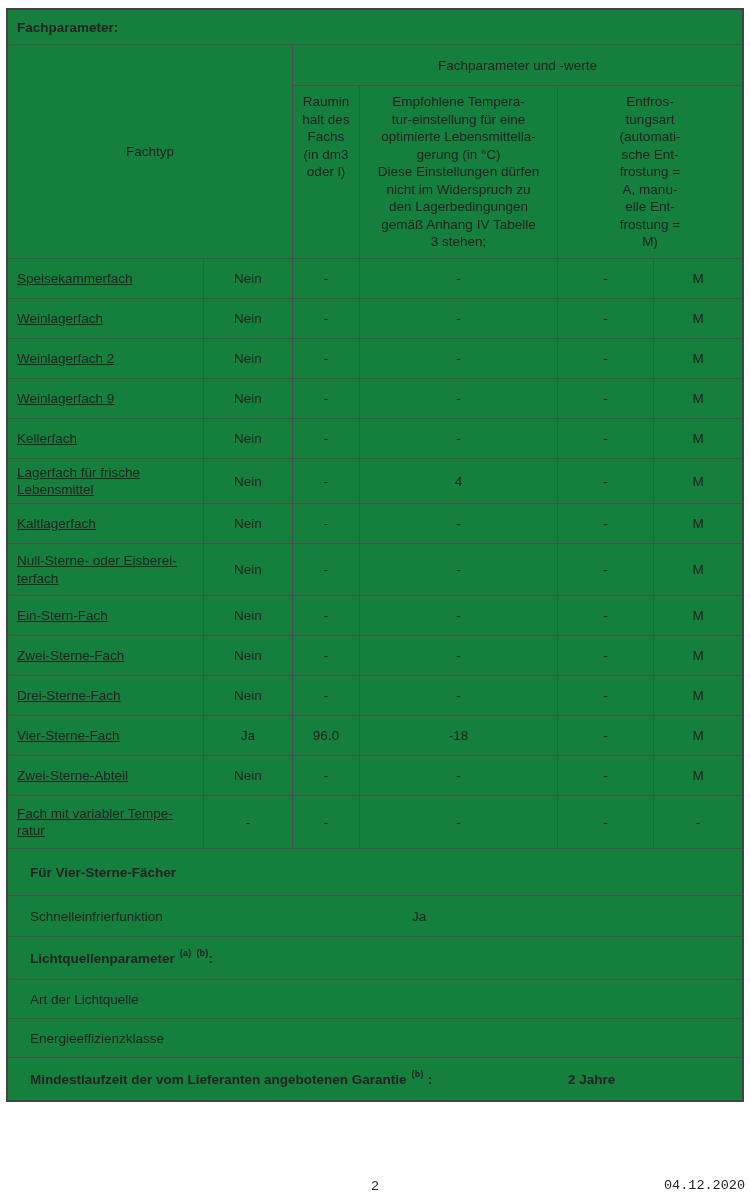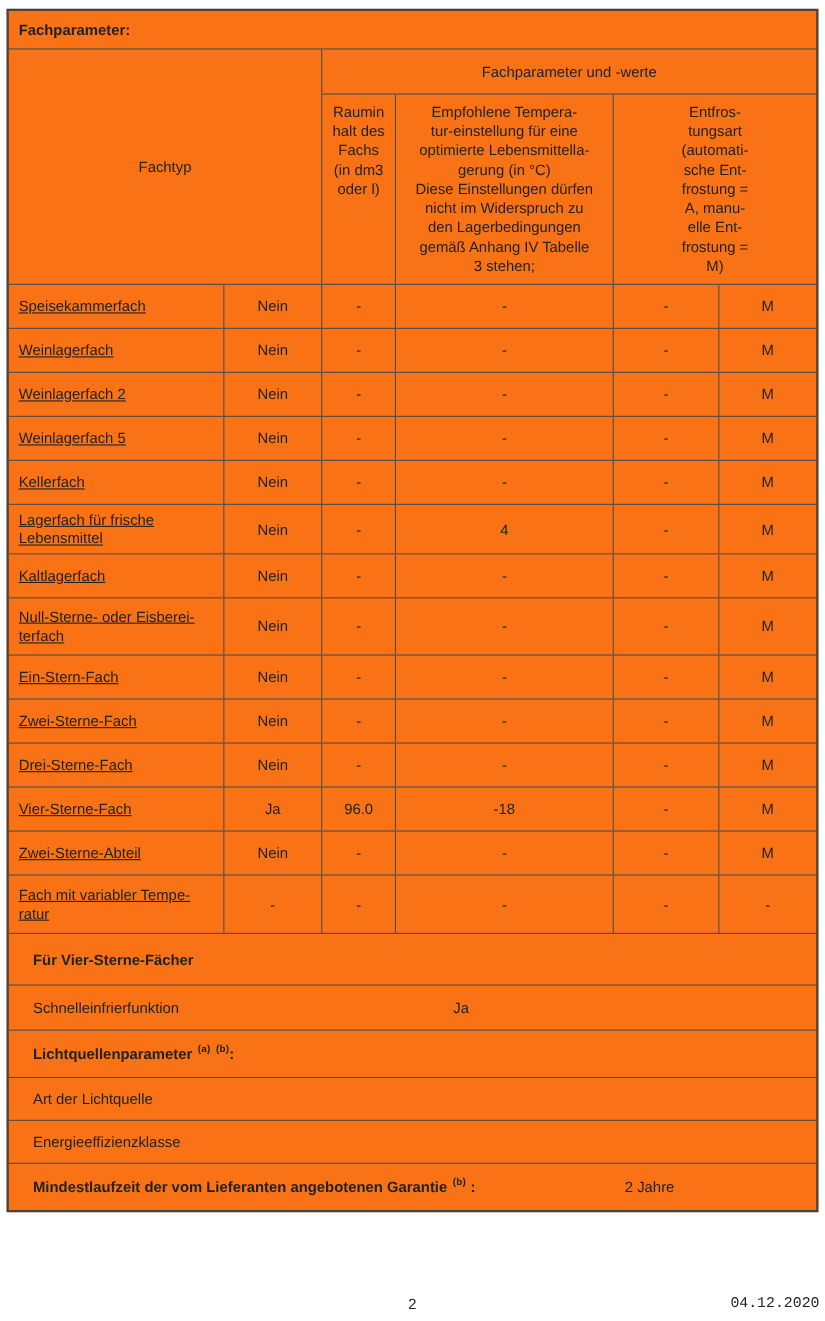--- a/index.html
+++ b/index.html
@@ -4,21 +4,21 @@
 <style>
   * { box-sizing: border-box; margin: 0; padding: 0; }
   html, body { background: #ffffff; }
   body {
     width: 750px; height: 1201px; position: relative;
     font-family: "Liberation Sans", sans-serif;
     color: #222222; font-size: 13.5px;
   }
   .doc-table {
     position: absolute; top: 8px; left: 6px; width: 738px;
-    border: 2px solid #444444; background: #f97316;
+    border: 2px solid #444444; background: #15803d;
   }
   .b { border-bottom: 1px solid #4d4d4d; }
   .title-row { height: 35px; display: flex; align-items: center; padding-left: 9px; font-weight: bold; }
   .header-block { display: flex; align-items: stretch; }
   .fachtyp-cell { width: 285px; border-right: 1px solid #4d4d4d; display: flex; align-items: center; justify-content: center; }
   .header-right { flex: 1; display: flex; flex-direction: column; }
   .group-header { height: 41px; border-bottom: 1px solid #4d4d4d; display: flex; align-items: center; justify-content: center; }
   .hcols { display: flex; height: 172px; }
   .hc { border-right: 1px solid #4d4d4d; padding-top: 7px; text-align: center; white-space: pre-line; line-height: 17.5px; }
   .hc1 { width: 67px; } .hc2 { width: 198px; } .hc3 { width: 96px; } .hc4 { flex: 1; border-right: none; }
@@ -32,21 +32,21 @@
   .bold { font-weight: bold; }
   .four-star { min-height: 47px; }
   .fastfreeze { min-height: 41px; }
   .light { min-height: 43px; }
   .plain { min-height: 39px; }
   .warranty { min-height: 42px; }
   .sup { font-size: 9px; font-weight: bold; position: relative; top: -5px; margin-left: 5px; letter-spacing: 0.2px; }
   .colon { font-weight: bold; }
   .colon-sp { font-weight: bold; margin-left: 4px; }
   .abs-ja { position: absolute; left: 404px; }
-  .abs-warranty { position: absolute; left: 560px; font-weight: normal; }
+  .abs-warranty { position: absolute; left: 560px; font-weight: bold; }
   .footer { position: absolute; top: 1178px; left: 0; width: 750px; height: 20px; }
   .page-num { position: absolute; left: 0; width: 100%; text-align: center; }
   .date { position: absolute; right: 5px; top: 0; font-family: Liberation Mono, monospace; }
 </style>
 </head>
 <body>
 
 <div class="doc-table">
 
   <div class="title-row b">Fachparameter:</div>
@@ -104,21 +104,21 @@
   <div class="drow rh41 b">
     <div class="c c1">Weinlagerfach 2</div>
     <div class="c c2">Nein</div>
     <div class="c c3">-</div>
     <div class="c c4">-</div>
     <div class="c c5">-</div>
     <div class="c c6">M</div>
   </div>
 
   <div class="drow rh41 b">
-    <div class="c c1">Weinlagerfach 5</div>
+    <div class="c c1">Weinlagerfach 9</div>
     <div class="c c2">Nein</div>
     <div class="c c3">-</div>
     <div class="c c4">-</div>
     <div class="c c5">-</div>
     <div class="c c6">M</div>
   </div>
 
   <div class="drow rh41 b">
     <div class="c c1">Kellerfach</div>
     <div class="c c2">Nein</div>

